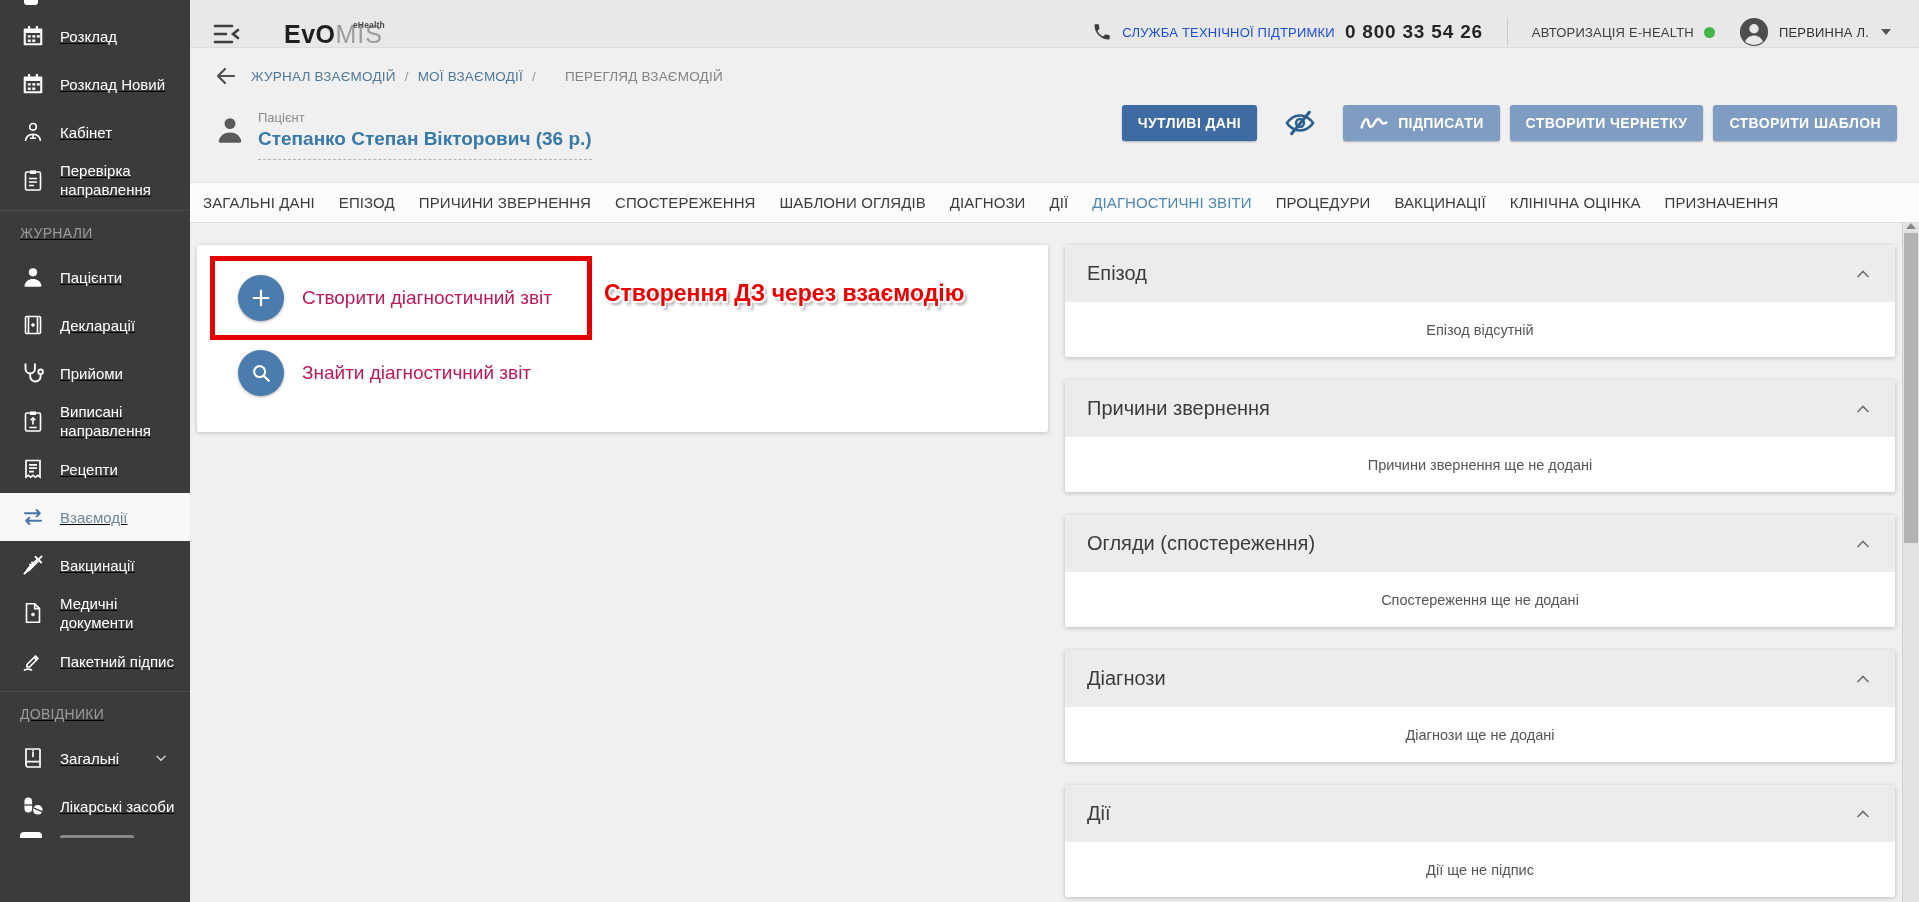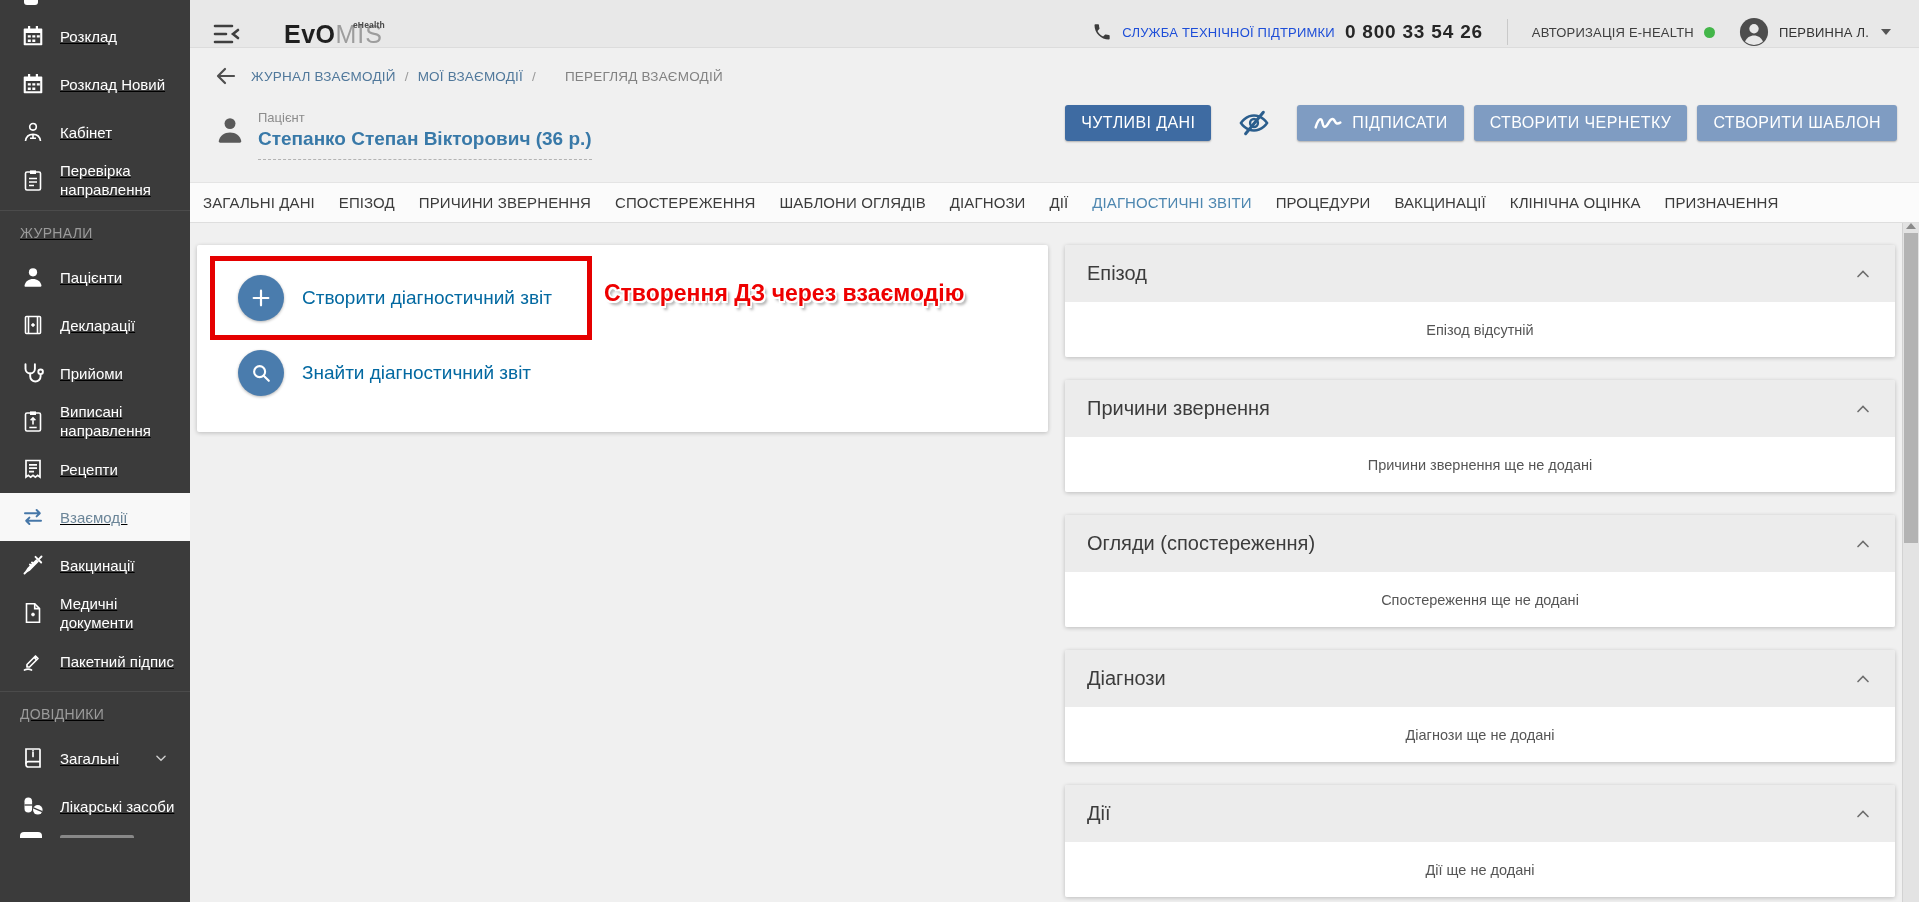--- a/index.html
+++ b/index.html
@@ -56,39 +56,39 @@
   .crumb-sep{color:#9a9a9a;}
 
   .patient{display:flex;align-items:flex-start;margin:22px 0 0 24px;}
   .patient .avatar-ico{width:32px;height:32px;color:#5a5a5a;margin:4px 12px 0 0;}
   .patient-info{border-bottom:1px dashed #b3b3b3;padding-bottom:9px;min-width:272px;}
   .patient-label{font-size:13px;color:#8c8c8c;}
   .patient-name{font-size:19px;font-weight:700;color:#3879a8;margin-top:3px;cursor:pointer;}
 
   .action-bar{position:absolute;top:57px;right:22px;display:flex;align-items:center;gap:10px;}
   .btn{height:36px;border:none;border-radius:3px;padding:0 16px;display:flex;align-items:center;gap:9px;
-       font-family:inherit;font-size:16px;font-weight:400;letter-spacing:.4px;color:#fff;cursor:pointer;
+       font-family:inherit;font-size:14px;font-weight:700;letter-spacing:.4px;color:#fff;cursor:pointer;
        box-shadow:0 1px 2px rgba(0,0,0,.28);}
   .btn.dark{background:var(--btn-dark);}
   .btn.light{background:var(--btn-light);}
   .eye-btn{background:none;border:none;width:38px;height:34px;margin:0 14px;cursor:pointer;display:flex;align-items:center;justify-content:center;}
   .eye-btn svg{width:34px;height:28px;}
 
   .tabsbar{position:absolute;left:0;right:0;top:134px;height:41px;background:#fbfbfb;border-top:1px solid #e4e4e4;border-bottom:1px solid #dedede;display:flex;align-items:center;padding-left:1px;z-index:2;}
   .tab{padding:0 12px;font-size:15px;color:#3c3c3c;letter-spacing:.1px;white-space:nowrap;cursor:pointer;height:100%;display:flex;align-items:center;}
   .tab.active{color:#4e87b0;}
 
   
   .card{position:absolute;left:7px;top:197px;width:851px;height:187px;background:#fff;border-radius:2px;box-shadow:0 1px 4px rgba(0,0,0,.22);}
   .action-row{position:absolute;display:flex;align-items:center;gap:18px;cursor:pointer;}
   .row-create{left:41px;top:30px;}
   .row-find{left:41px;top:105px;}
   .circle-btn{width:46px;height:46px;border-radius:50%;background:var(--accent);color:#fff;display:flex;align-items:center;justify-content:center;box-shadow:0 1px 3px rgba(0,0,0,.3);}
   .circle-btn svg{width:22px;height:22px;}
-  .action-label{font-size:19px;color:#0369a1;}
+  .action-label{font-size:19px;color:#be185d;}
   .highlight-box{position:absolute;left:13px;top:11px;width:382px;height:84px;border:5px solid var(--red);pointer-events:none;}
   .annotation{position:absolute;left:407px;top:35px;font-size:23px;font-weight:700;color:var(--annot);white-space:nowrap;
     text-shadow:-1.5px -1.5px 0 #fff,1.5px -1.5px 0 #fff,-1.5px 1.5px 0 #fff,1.5px 1.5px 0 #fff,0 -1.5px 0 #fff,0 1.5px 0 #fff,-1.5px 0 0 #fff,1.5px 0 0 #fff,3px 4px 3px rgba(0,0,0,.35);}
 
   
   .panel{position:absolute;left:875px;top:197px;width:830px;}
   .section{margin-bottom:23px;box-shadow:0 1px 4px rgba(0,0,0,.22);border-radius:2px;overflow:hidden;}
   .section-header{height:57px;background:#ececec;display:flex;align-items:center;justify-content:space-between;padding:0 22px;cursor:pointer;}
   .section-title{font-size:20px;color:#3c3c3c;}
   .section-chevron{width:20px;height:20px;color:#6f6f6f;}
@@ -440,21 +440,21 @@
       </div>
       <div class="section">
         <div class="section-header">
           <span class="section-title">Дії</span>
           <span class="icon section-chevron">
             <svg viewBox="0 0 24 24" fill="none" stroke="currentColor" stroke-width="2" stroke-linecap="round">
               <path d="M6 15l6-6 6 6"></path>
             </svg>
           </span>
         </div>
-        <div class="section-body">Дії ще не додані</div>
+        <div class="section-body">Дії ще не підпис</div>
       </div>
     </section>
 
   <div class="scrollbar">
     <span class="sb-arrow"></span>
     <span class="sb-thumb"></span>
   </div>
 </main>
 
 </body></html>

